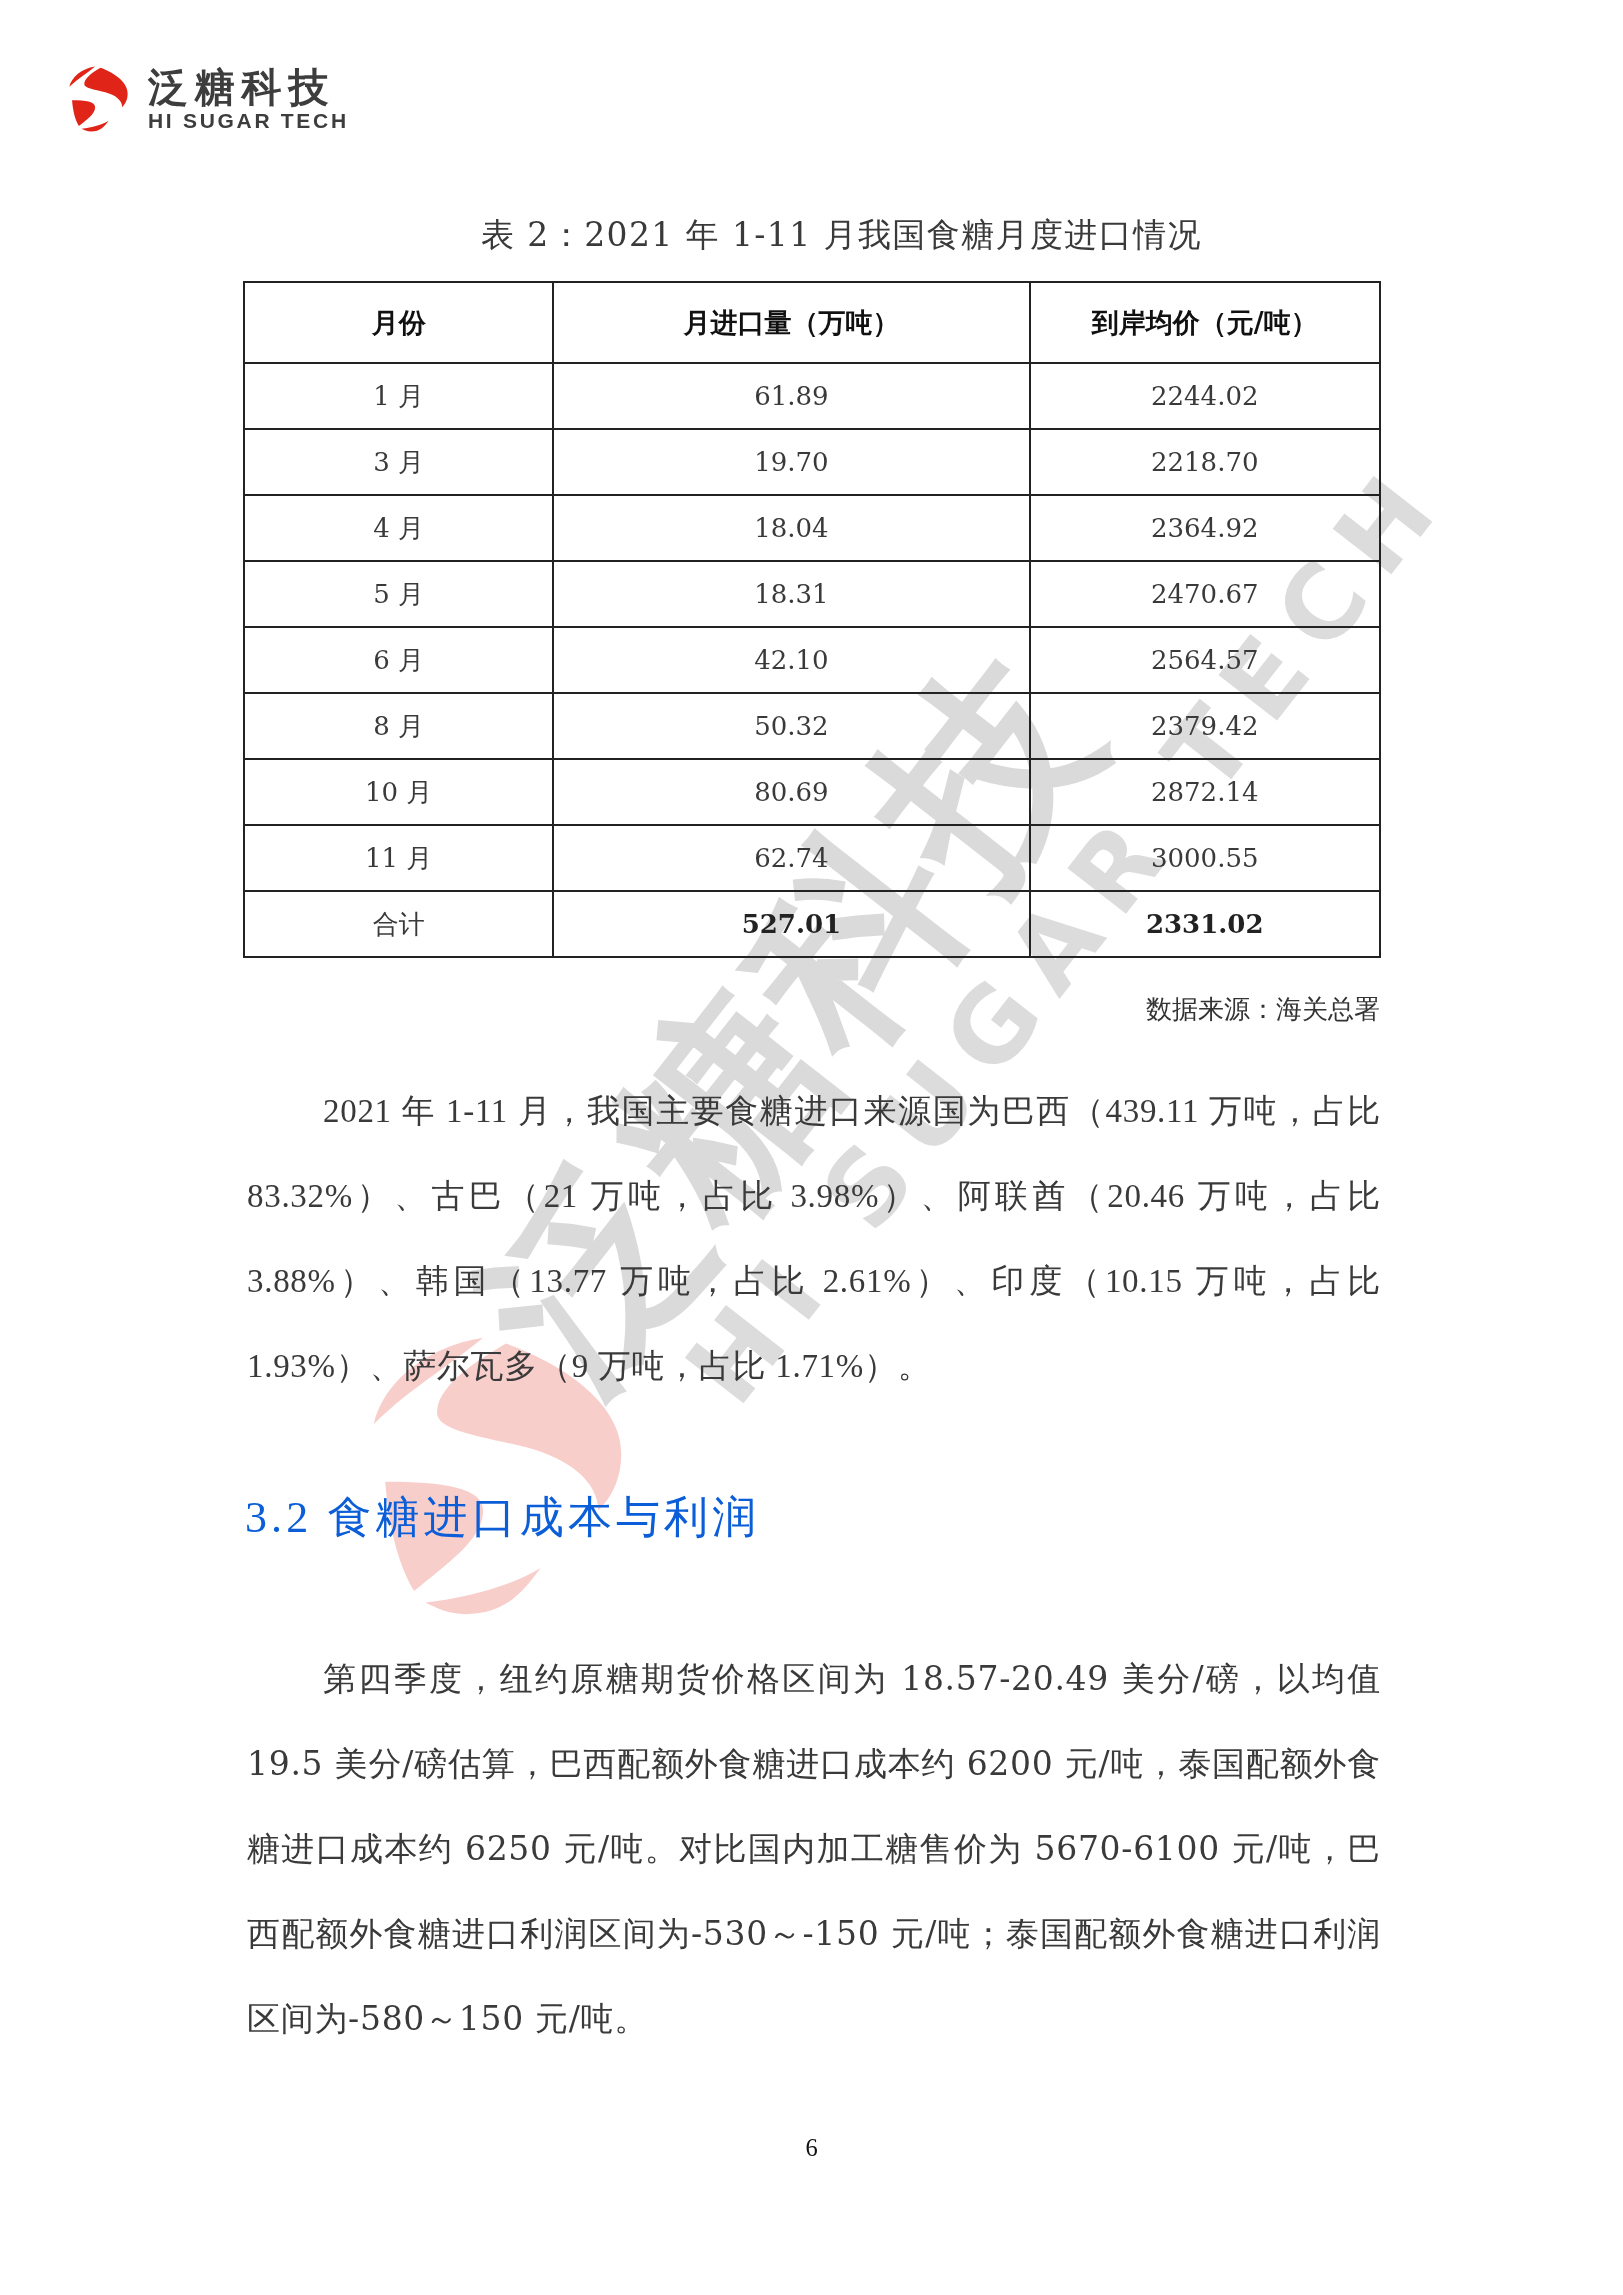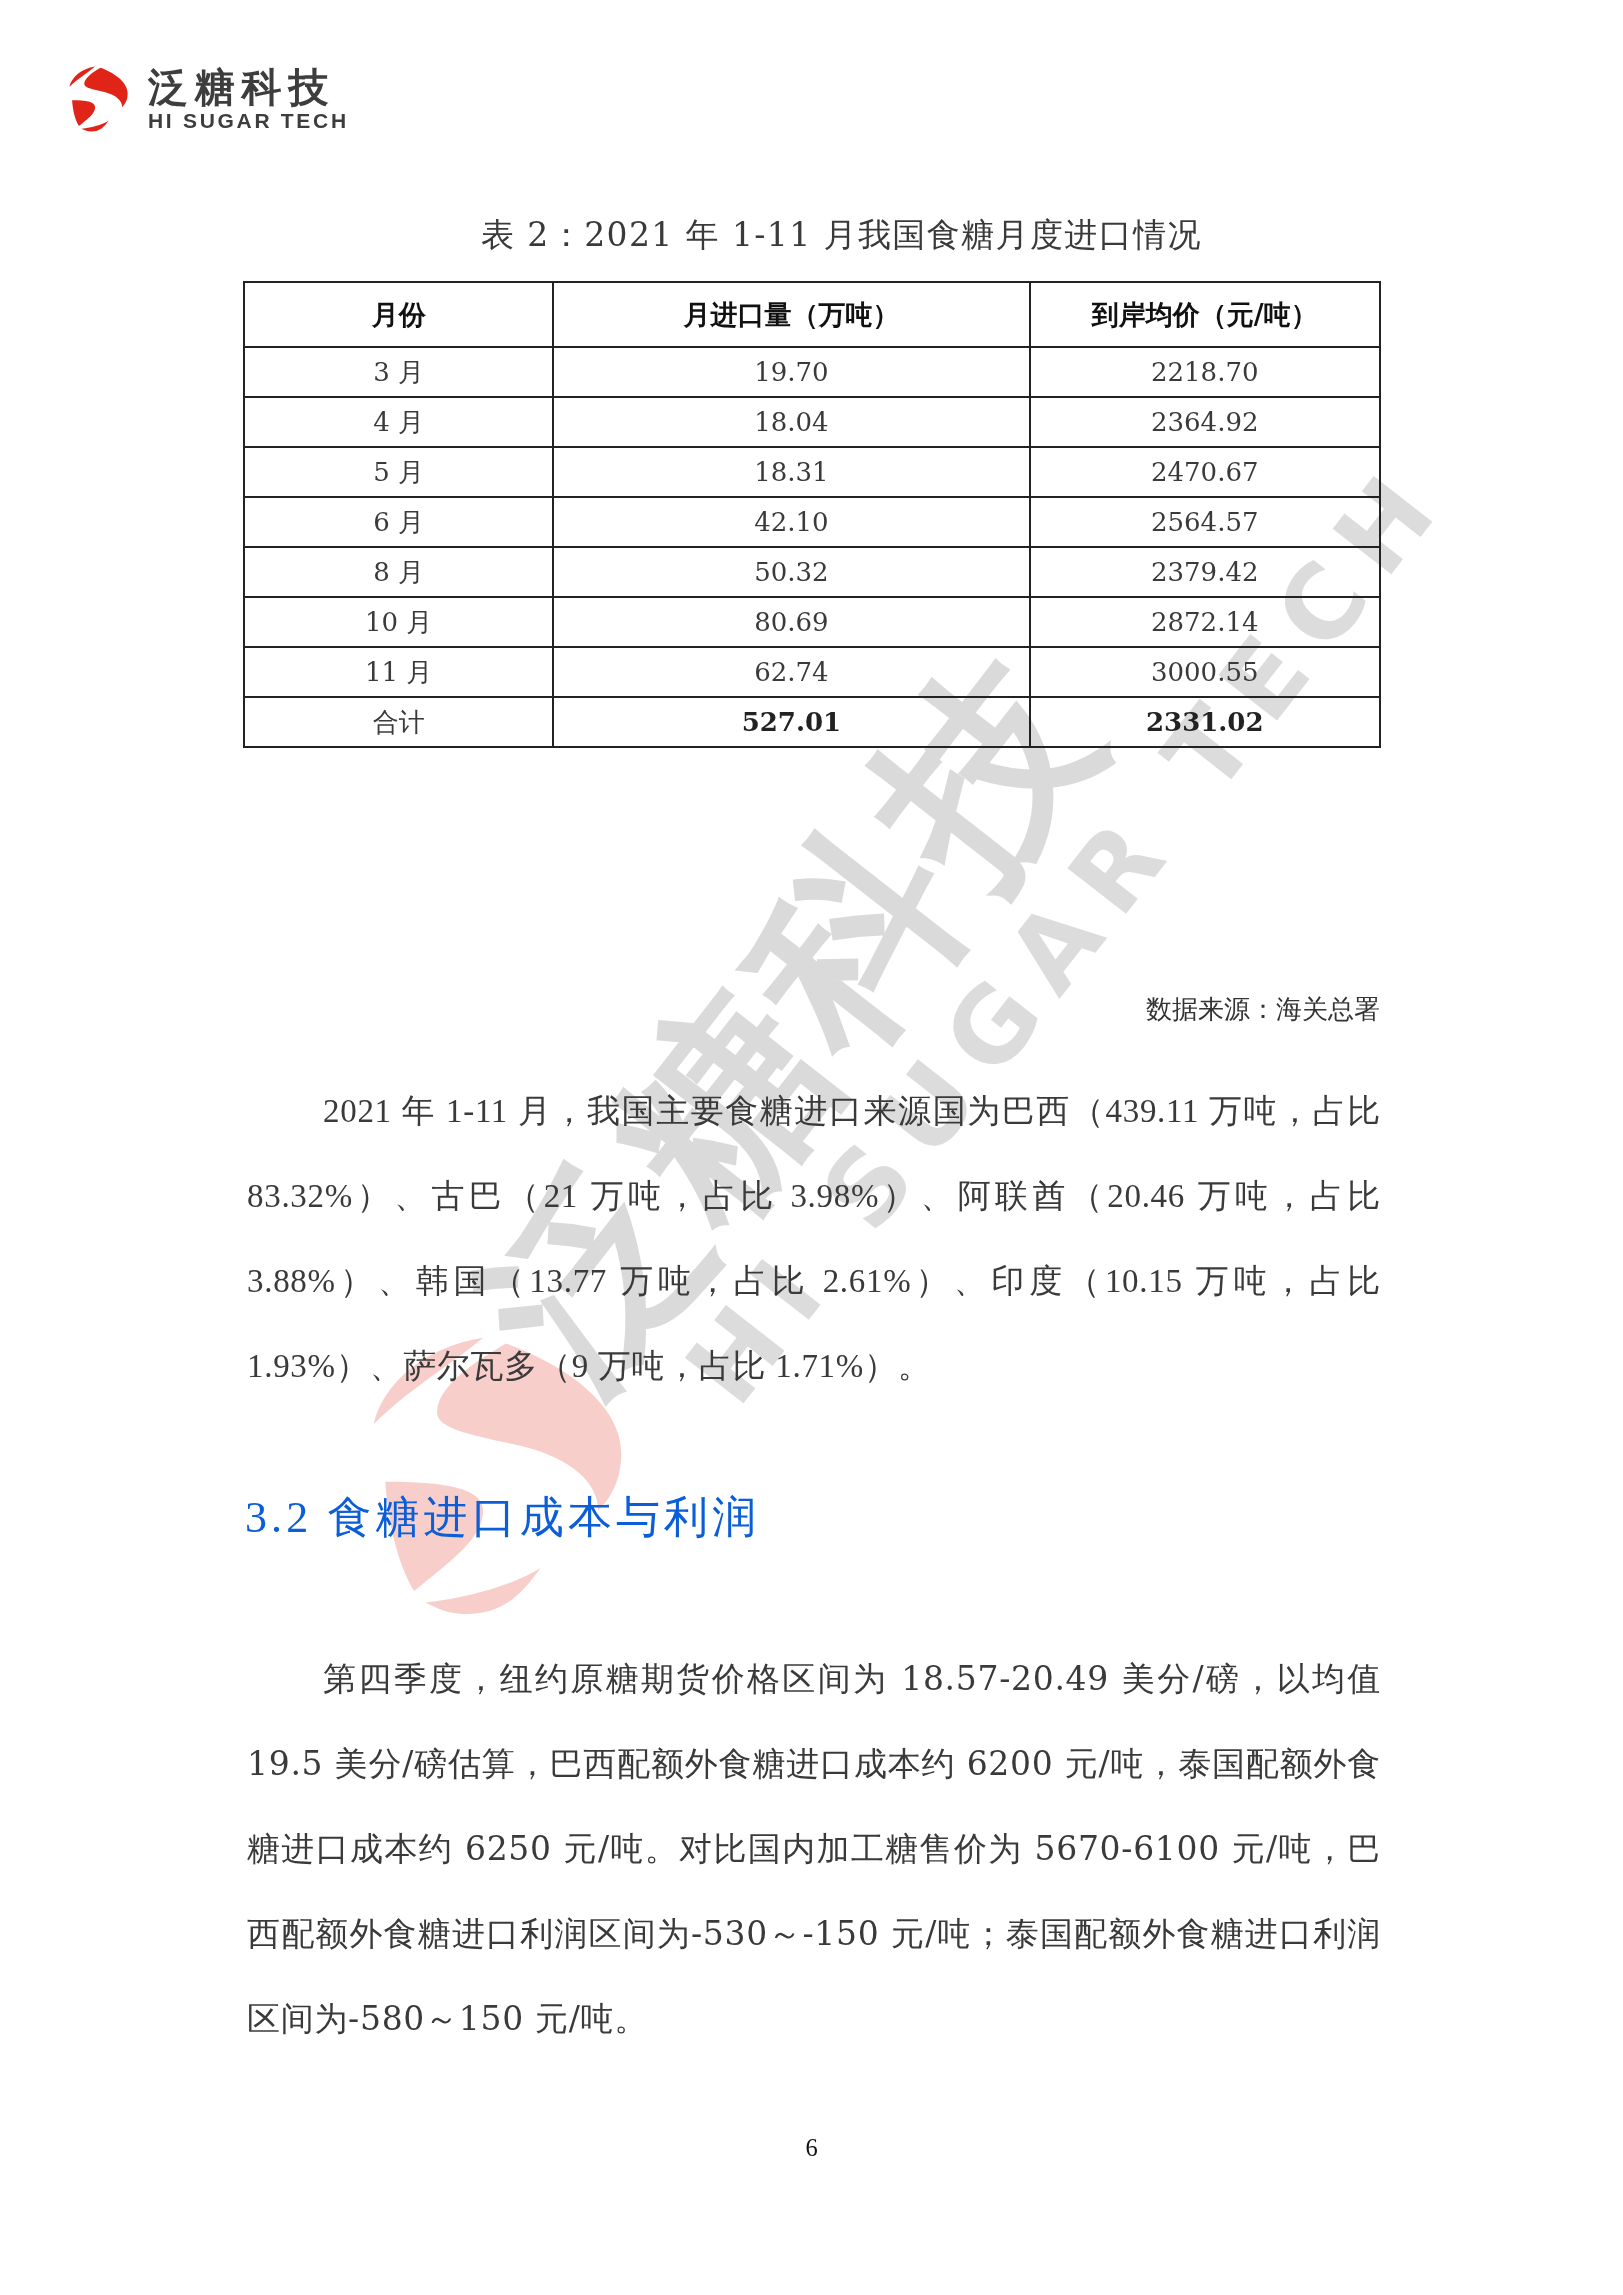--- a/index.html
+++ b/index.html
@@ -50,21 +50,21 @@
     position: absolute; left: 0; width: 1623px; top: 213px; text-align: center;
     font-size: 33px; color: #3a3a3a; letter-spacing: 1.4px; padding-left: 30px;
   }
 
   
   table.data {
     position: absolute; left: 243px; top: 281px; width: 1138px;
     border-collapse: collapse; z-index: 1; background: transparent;
   }
   table.data th, table.data td {
-    border: 2px solid #222222; text-align: center; padding: 0;
+    border: 2px solid #222222; text-align: center; padding: 8px;
     font-size: 26px; height: 48px; color: #3a3a3a;
   }
   table.data th { height: 63px; font-weight: bold; color: #111111; font-size: 27px; }
   table.data col.c1 { width: 310px; }
   table.data col.c2 { width: 477px; }
   table.data col.c3 { width: 351px; }
   table.data td.bold { font-weight: bold; color: #222222; }
 
   .source {
     position: absolute; right: 243px; top: 992px; font-size: 26px; color: #333333; text-align: center;
@@ -127,20 +127,25 @@
     </colgroup>
   <thead>
     <tr>
       <th>月份</th>
       <th>月进口量（万吨）</th>
       <th>到岸均价（元/吨）</th>
     </tr>
   </thead>
   <tbody>
     <tr>
+      <td>1 月</td>
+      <td>61.89</td>
+      <td>2244.02</td>
+    </tr>
+    <tr>
       <td>3 月</td>
       <td>19.70</td>
       <td>2218.70</td>
     </tr>
     <tr>
       <td>4 月</td>
       <td>18.04</td>
       <td>2364.92</td>
     </tr>
     <tr>

